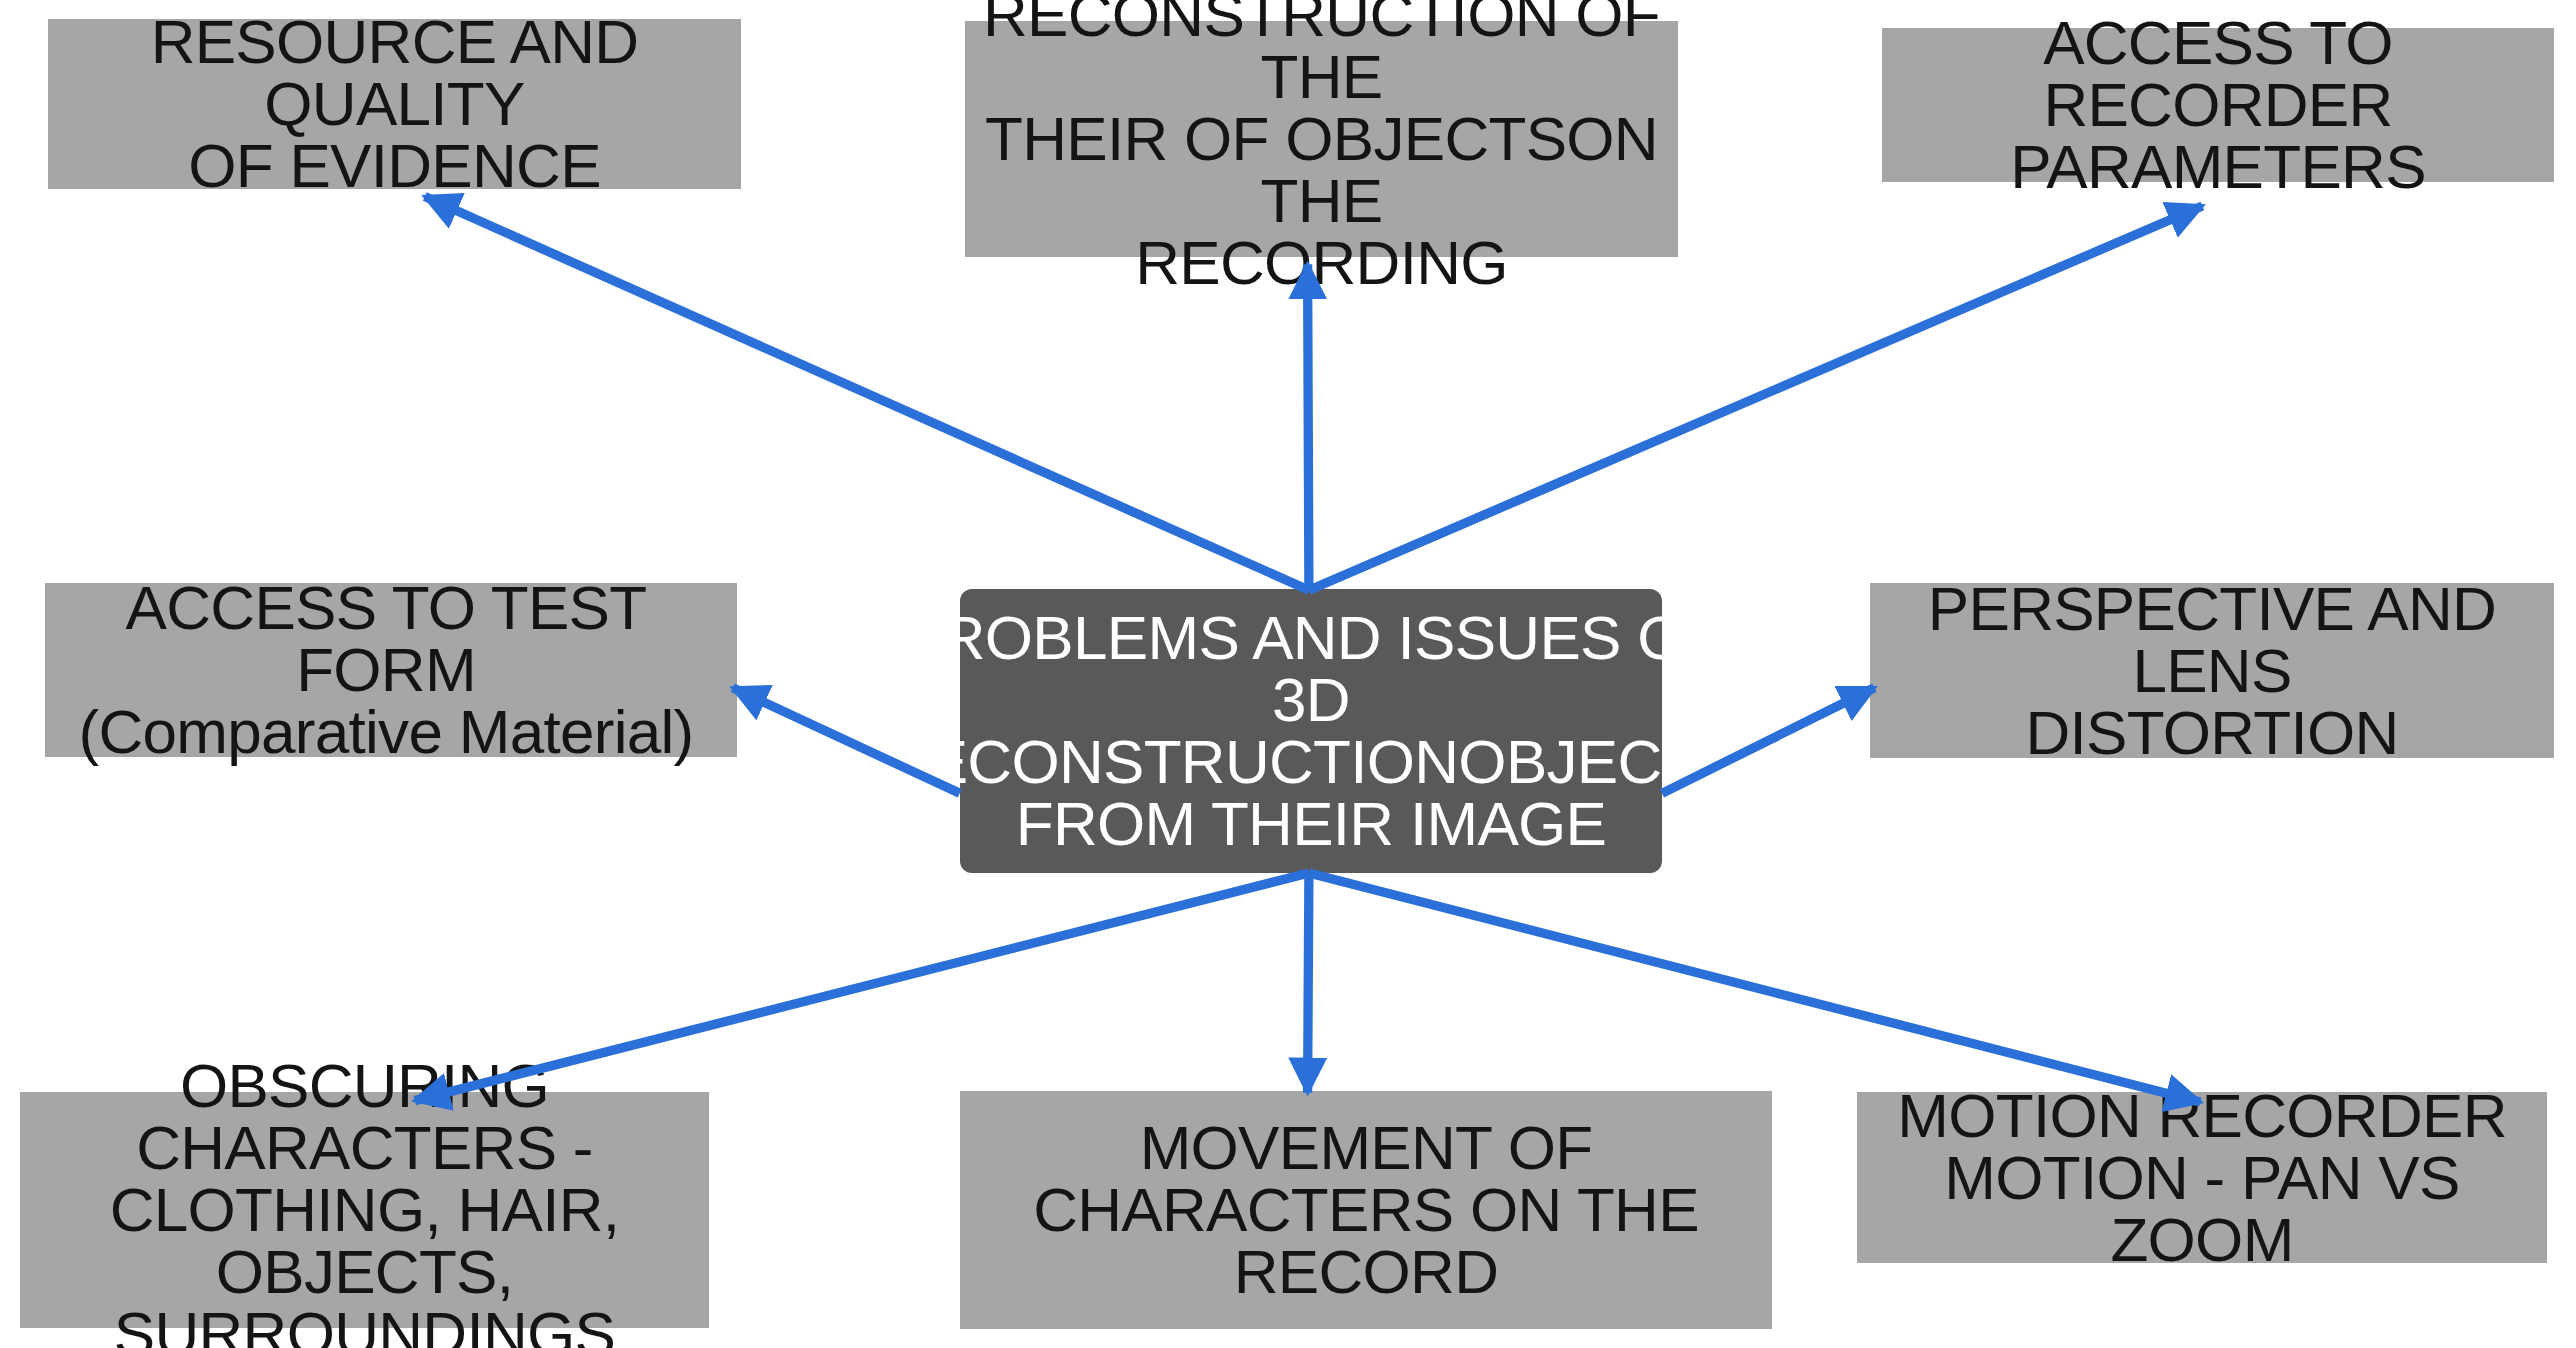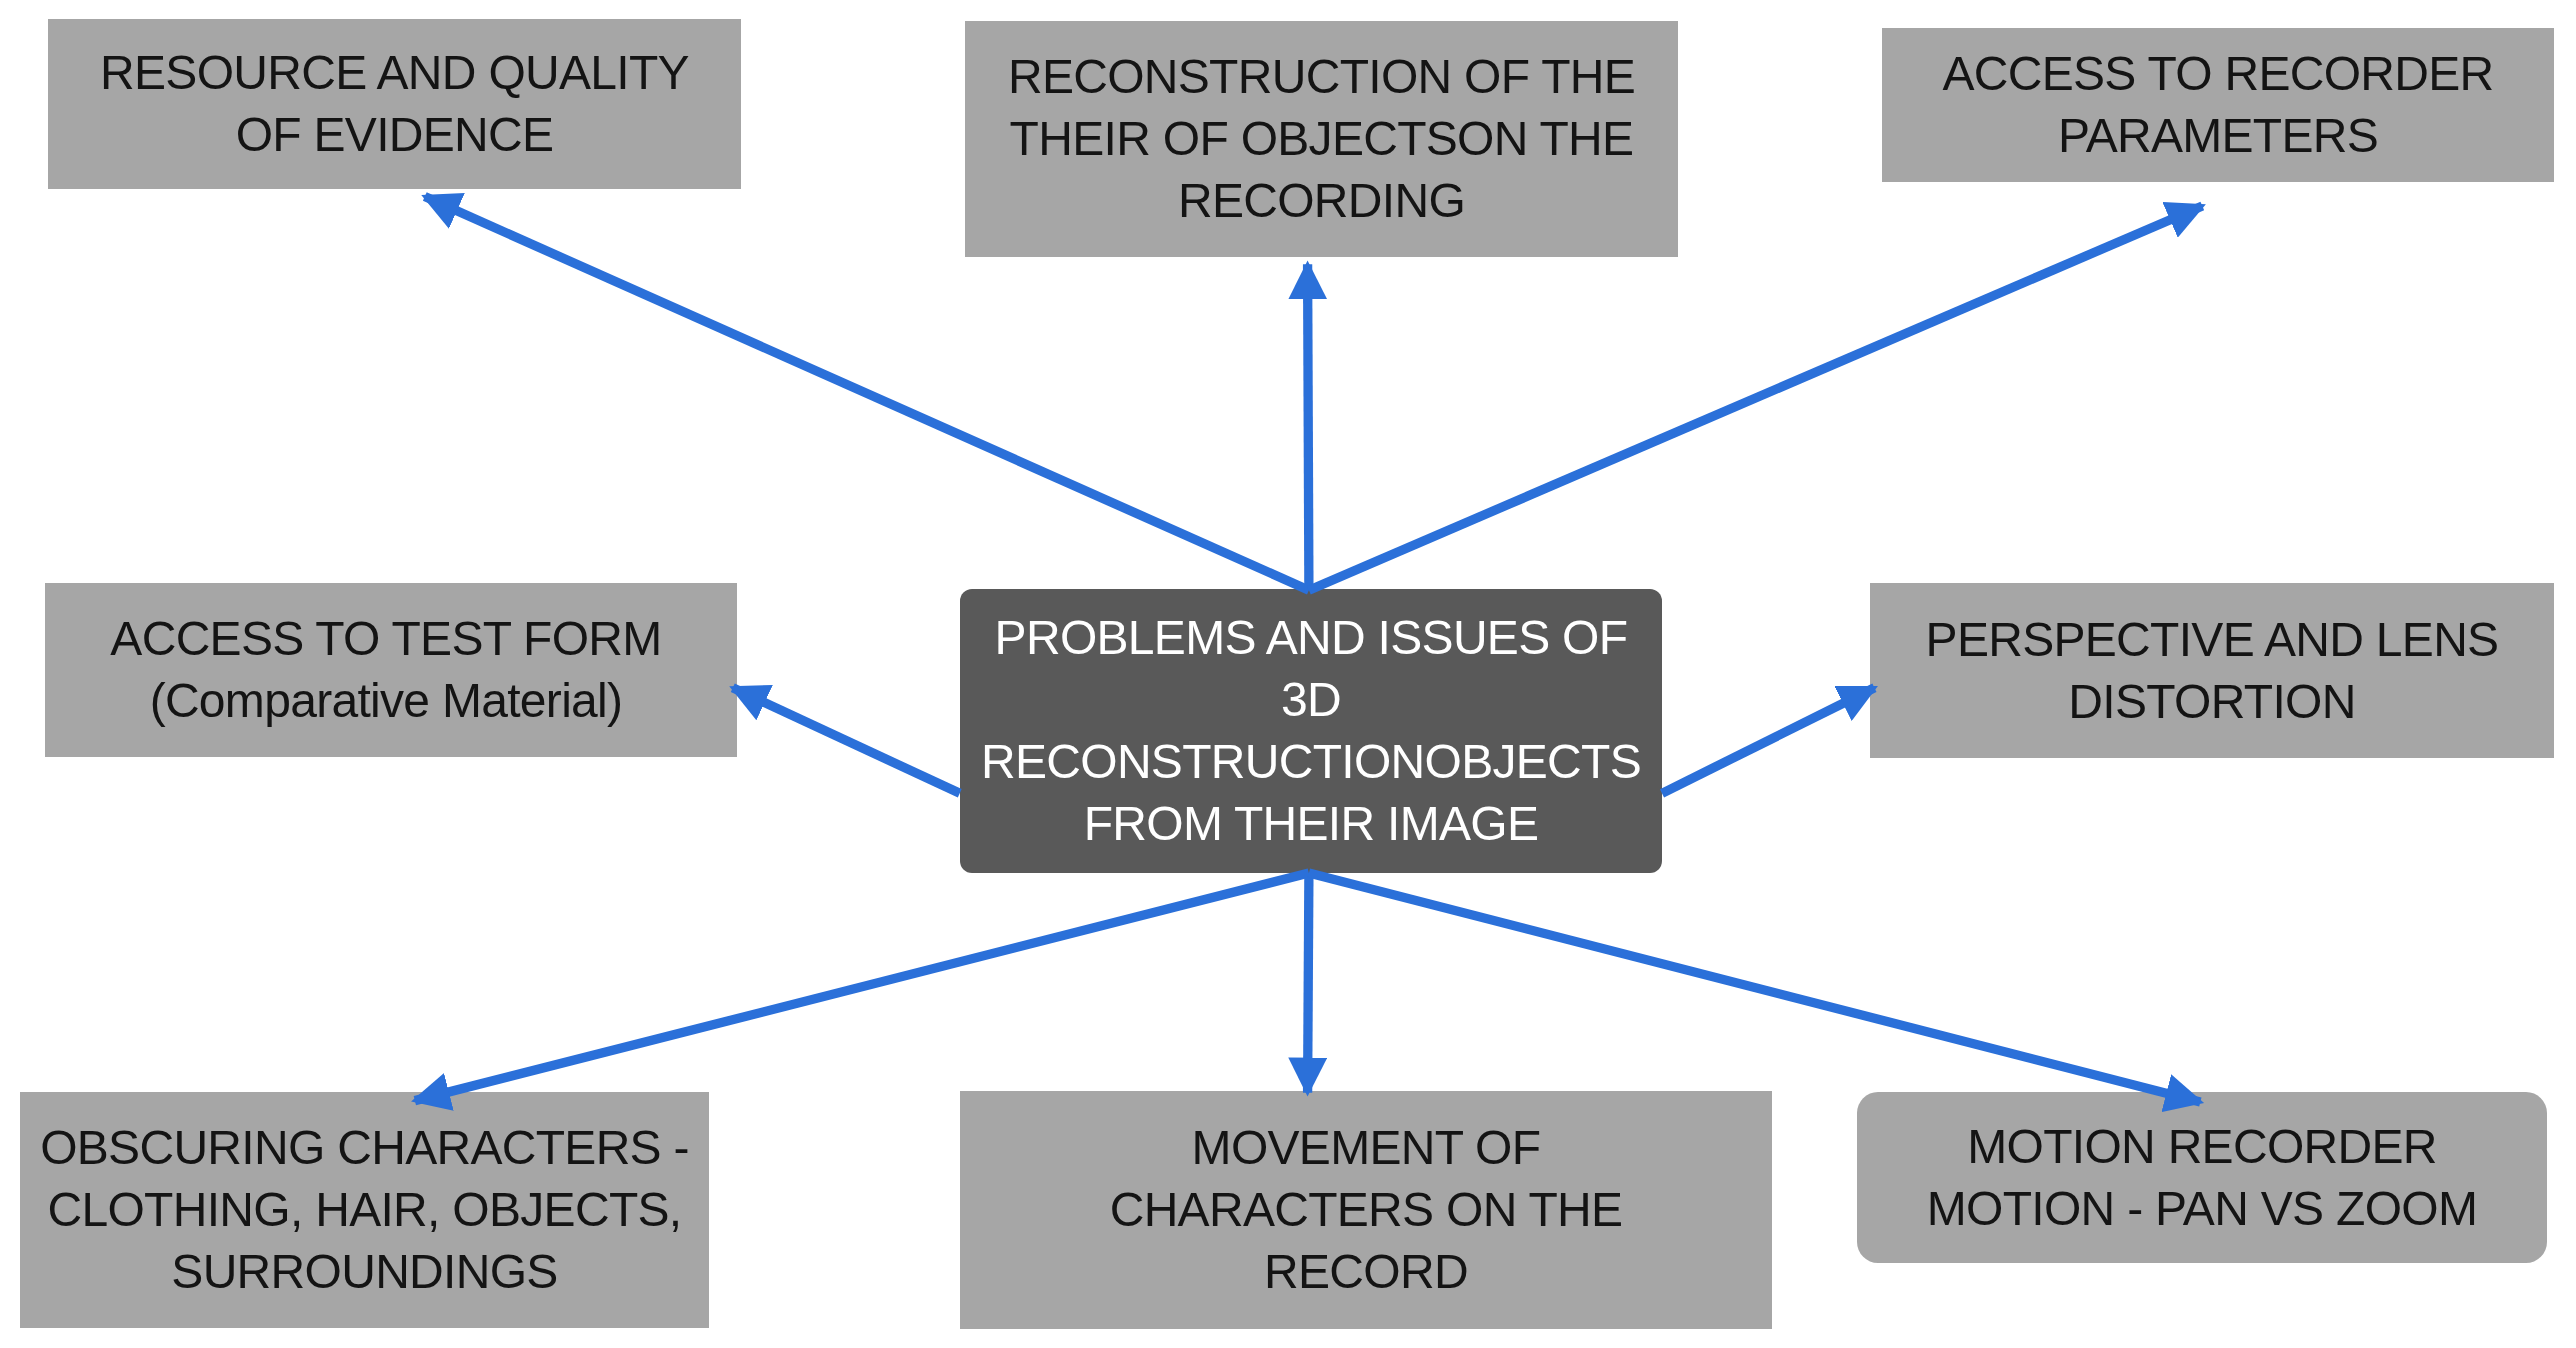--- a/index.html
+++ b/index.html
@@ -17,41 +17,41 @@
   }
   .node {
     position: absolute;
     background: var(--node-fill, #a6a6a6);
     color: var(--node-text, #141414);
     display: flex;
     align-items: center;
     justify-content: center;
     text-align: center;
     white-space: pre-line;
-    font-size: 48px;
+    font-size: 62px;
     line-height: 62px;
     letter-spacing: -0.7px;
     box-sizing: border-box;
     padding: 6.6px 16px;
     z-index: 1;
   }
   .node.center {
     background: var(--center-fill, #595959);
     color: var(--center-text, #ffffff);
   }
   
   #n-top-left     { left: 48px;   top: 18.6px;   width: 693px; height: 170px; }
   #n-top-mid      { left: 965px; top: 20.6px;   width: 713px; height: 236px; }
   #n-top-right    { left: 1882px; top: 28px;   width: 672px; height: 154px; }
   #n-mid-left     { left: 45px;   top: 583px;  width: 692px; height: 174px; padding-left: 6px; }
   #n-center       { left: 960px; top: 589px;  width: 702px; height: 284px; border-radius: 12px; }
   #n-mid-right    { left: 1870px; top: 583px;  width: 684px; height: 175px; }
   #n-bottom-left  { left: 20px;   top: 1092px; width: 689px; height: 236px; }
   #n-bottom-mid   { left: 960px; top: 1091px; width: 812px; height: 238px; }
-  #n-bottom-right { left: 1857px; top: 1092px; width: 690px; height: 171px; border-radius: 21px; }
+  #n-bottom-right { left: 1857px; top: 1092px; width: 690px; height: 171px; }
 
   #arrow-layer {
     position: absolute;
     left: 0; top: 0;
     width: 2576px;
     height: 1349px;
     z-index: 2;
     pointer-events: none;
   }
   #arrow-layer line {

